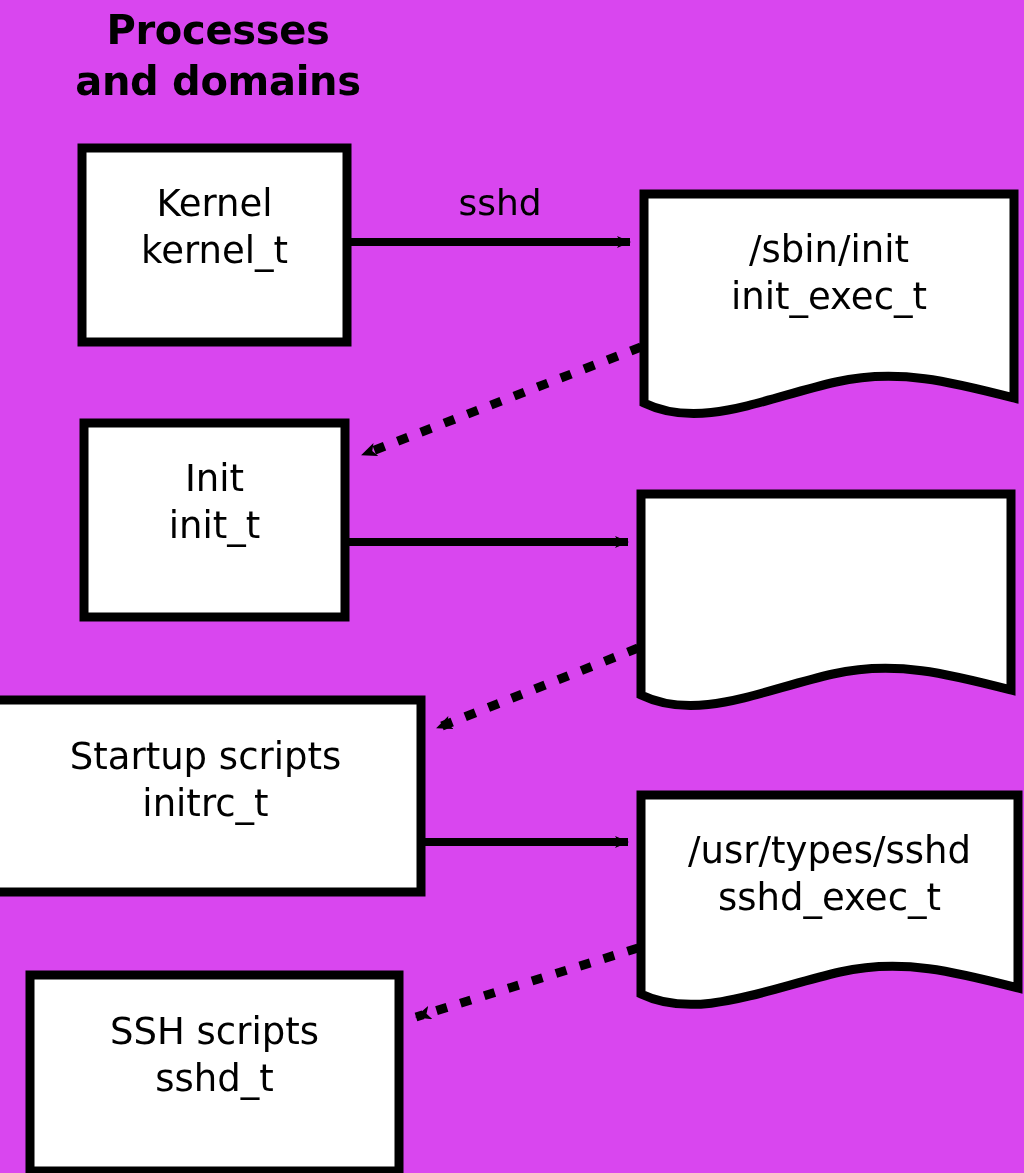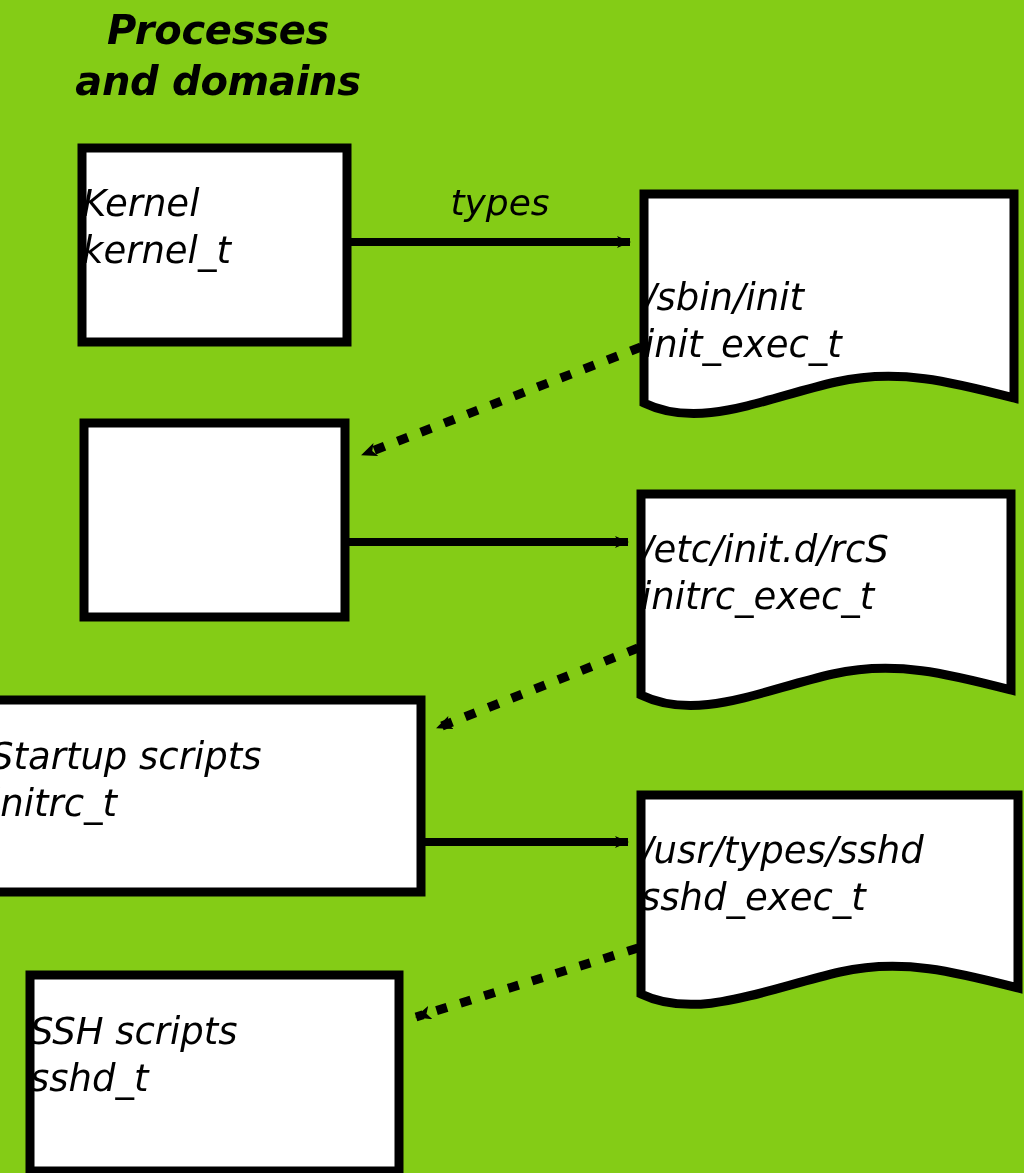--- a/index.html
+++ b/index.html
@@ -8,23 +8,22 @@
     background: #ffffff;
   }
   body {
     font-family: "DejaVu Sans", "Liberation Sans", sans-serif;
     color: #000000;
   }
   #diagram-root {
     position: relative;
     width: 1024px;
     height: 1173px;
-    background: #84cc16;
+    background: #d946ef;
     overflow: hidden;
-    font-style: italic;
   }
   #diagram-svg {
     position: absolute;
     top: 0;
     left: 0;
     width: 1024px;
     height: 1173px;
   }
   .col-header {
     position: absolute;
@@ -40,20 +39,21 @@
     top: 5px;
     width: 400px;
   }
   #header-objects {
     left: 620px;
     top: 5px;
     width: 400px;
   }
   .node-label {
     position: absolute;
+    text-align: center;
     font-size: 37px;
     line-height: 1.28;
     white-space: pre-line;
     pointer-events: none;
   }
   .edge-label {
     position: absolute;
     font-size: 36px;
     line-height: 1;
     text-align: center;
@@ -107,31 +107,31 @@
     <line x1="638" y1="948" x2="416" y2="1017" stroke="#000000" stroke-width="9" stroke-dasharray="11 14" stroke-linecap="butt" marker-end="url(#arrow-dotted)"></line>
   </svg>
 
   <div class="col-header" id="header-processes">Processes
 and domains</div>
 
 
   <div class="node-label" style="left:82px; top:180px; width:265px;">Kernel
 kernel_t</div>
 
+  <div class="node-label" style="left:84px; top:455px; width:261px;">Init
+init_t</div>
 
   <div class="node-label" style="left:-10px; top:733px; width:431px;">Startup scripts
 initrc_t</div>
 
   <div class="node-label" style="left:30px; top:1008px; width:369px;">SSH scripts
 sshd_t</div>
 
-  <div class="node-label" style="left:644px; top:226px; width:370px;margin-top:48px;">/sbin/init
+  <div class="node-label" style="left:644px; top:226px; width:370px;">/sbin/init
 init_exec_t</div>
 
-  <div class="node-label" style="left:641px; top:526px; width:370px;">/etc/init.d/rcS
-initrc_exec_t</div>
 
   <div class="node-label" style="left:641px; top:827px; width:377px;">/usr/types/sshd
 sshd_exec_t</div>
 
-  <div class="edge-label" style="left:400px; top:185px; width:200px;">types</div>
+  <div class="edge-label" style="left:400px; top:185px; width:200px;">sshd</div>
 
 </div>
 
 </body></html>

